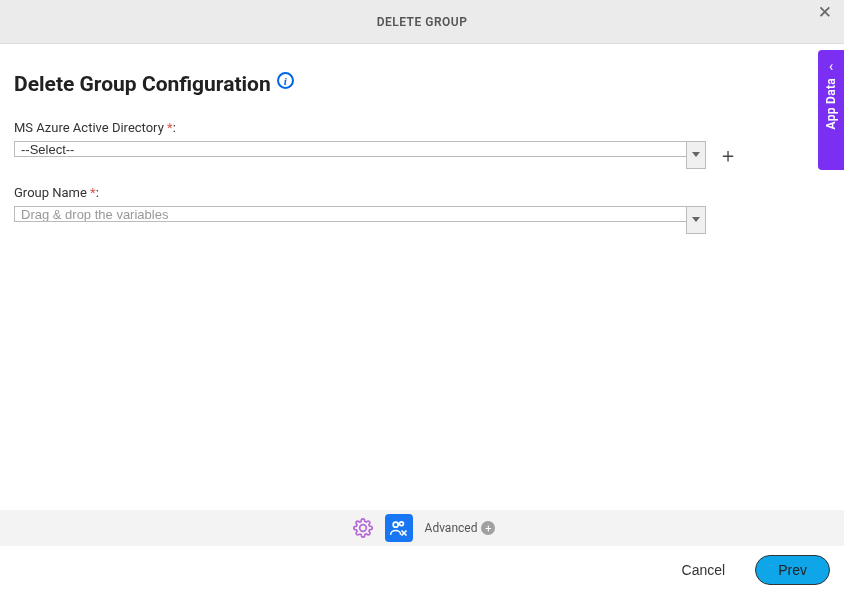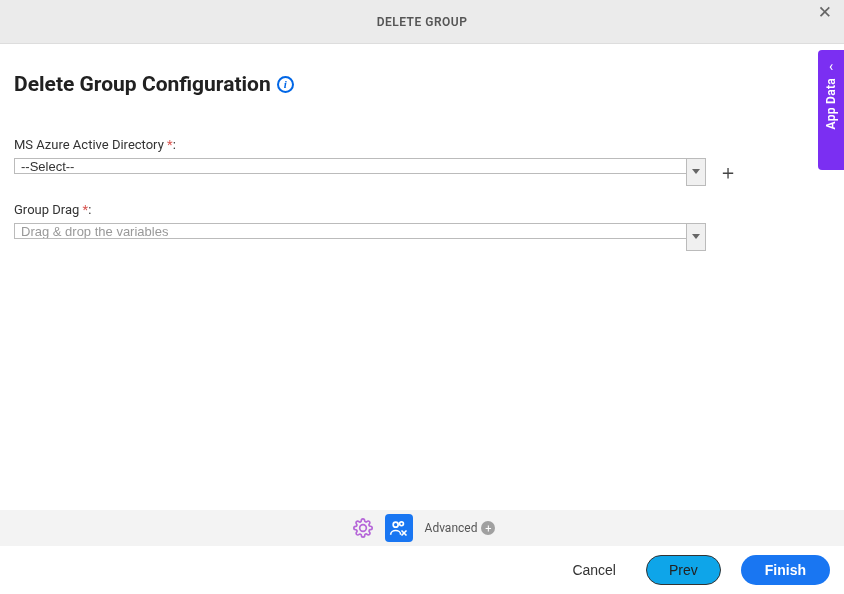--- a/index.html
+++ b/index.html
@@ -36,23 +36,22 @@
       padding: 2px 6px;
       background: none;
       border: none;
       line-height: 1;
     }
     .main {
       padding: 28px 14px 0 14px;
     }
     .page-title-row {
       display: flex;
-      align-items: center;
       gap: 6px;
-      margin-bottom: 41px;
+      margin-bottom: 24px;
     }
     .page-title {
       font-size: 21px;
       font-weight: 700;
       color: #212121;
     }
     .info-icon {
       width: 17px;
       height: 17px;
       border: 2px solid #0066e6;
@@ -265,21 +264,21 @@
         </div>
       </div>
       <button class="add-btn">
         <span>＋</span>
       </button>
     </div>
   </div>
 
   <div class="field-group">
     <label class="field-label">
-      <span>Group Drag </span><span class="req">*</span>:
+      <span>Group Name </span><span class="req">*</span>:
     </label>
     <div class="field-row">
       <div class="combo">
         <input type="text" placeholder="Drag &amp; drop the variables" style="">
         <div class="combo-trigger">
           <svg width="8" height="6" viewBox="0 0 8 6">
               <path d="M0 0 L8 0 L4 5 Z" fill="#666"></path>
             </svg>
         </div>
       </div>
@@ -310,14 +309,13 @@
   </div>
   <div class="advanced">
     <span>Advanced</span>
     <span class="plus-circle">+</span>
   </div>
 </div>
 
 <div class="button-bar">
   <button class="btn-cancel">Cancel</button>
   <button class="btn-outline">Prev</button>
-  <button class="btn-primary">Finish</button>
 </div>
 
 </body></html>

